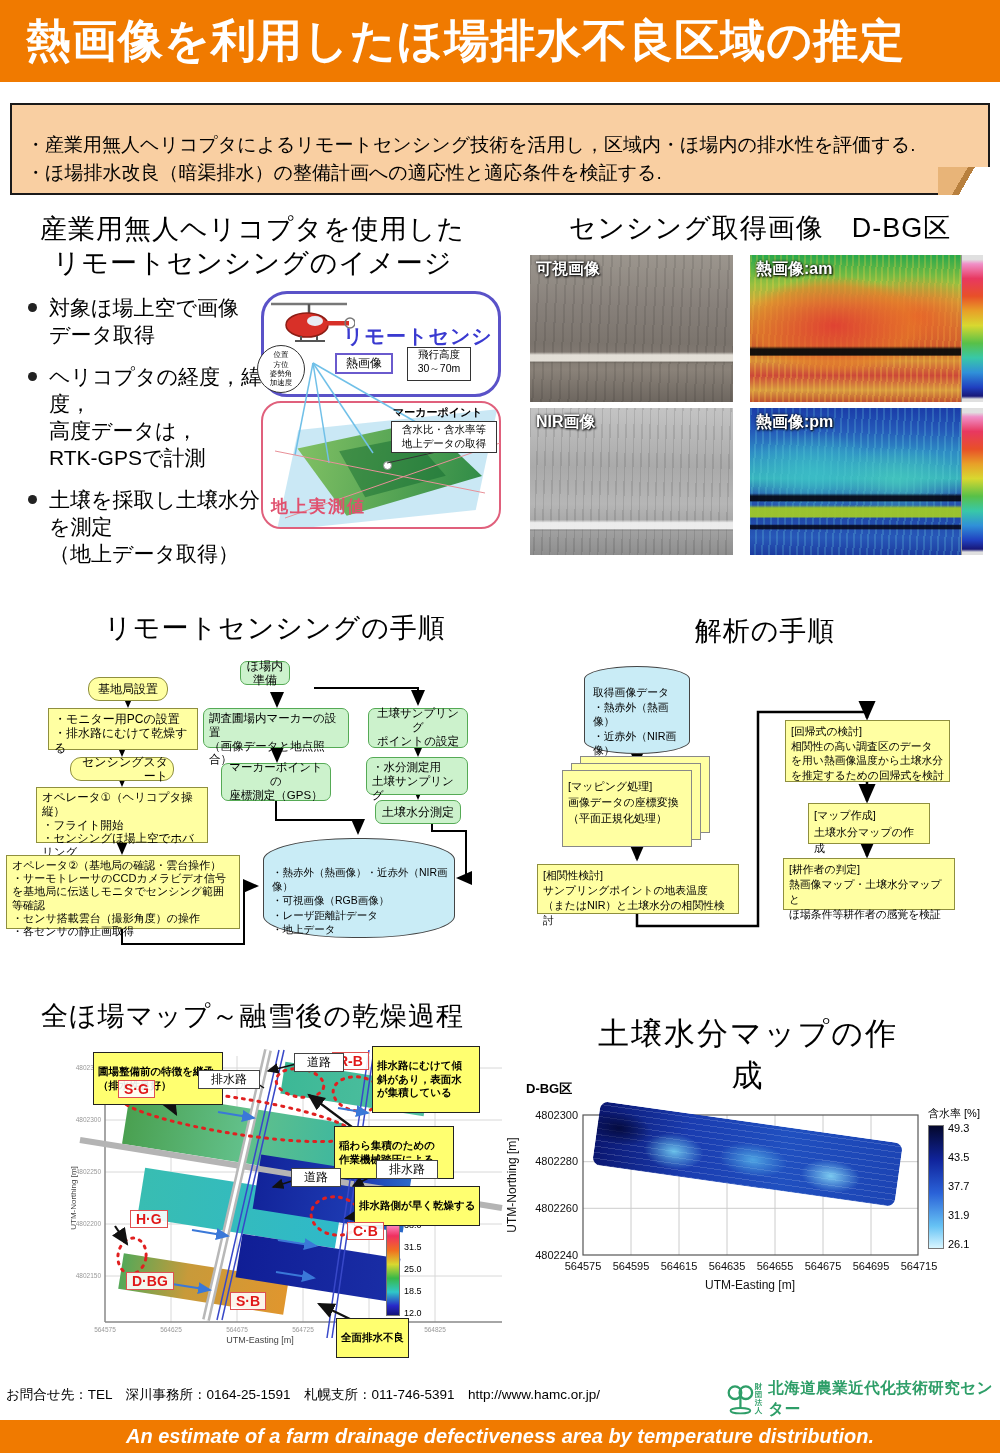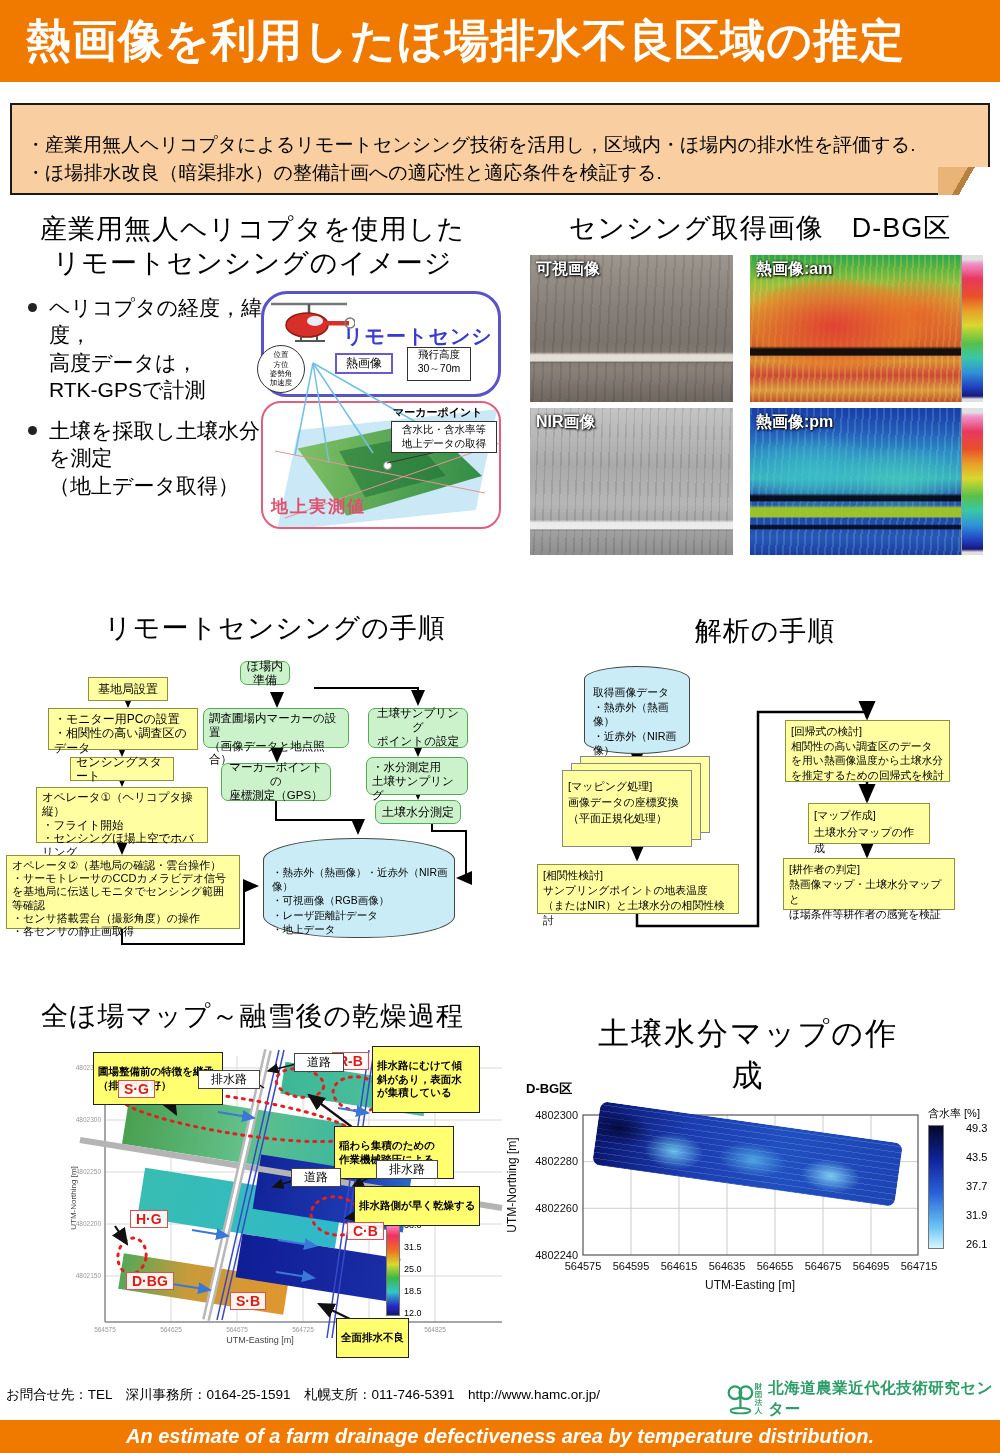--- a/index.html
+++ b/index.html
@@ -28,21 +28,21 @@
 .bul .tx{font-size:21px;line-height:1.3}
 
 
 .bluebox{left:6px;top:8px;width:240px;height:106px;border:3px solid #5a52c8;border-radius:26px;background:#fff}
 .redbox{left:6px;top:118px;width:240px;height:128px;border:2.5px solid #e0607c;border-radius:20px;background:#fff;overflow:hidden}
 .smbox{border:1.5px solid #333;background:#fff;text-align:center}
 .circle{border:1.5px solid #333;border-radius:50%;background:#fff;display:flex;align-items:center;justify-content:center;text-align:center}
 
 
 .ybox{background:#FFFFA2;border:1px solid #8f8f3e;font-size:12px;line-height:1.2;padding:3px 5px}
-.ybox.r{border-radius:0;text-align:left;display:flex;align-items:center;justify-content:center}
+.ybox.r{border-radius:11px;text-align:right;display:flex;align-items:center;justify-content:center}
 .gbox{background:#CCF2CC;border:1px solid #55aa55;font-size:12px;line-height:1.2;padding:3px 5px;border-radius:7px}
 .gbox.c{text-align:center;display:flex;align-items:center;justify-content:center}
 .cyl{background:#C9ECF6;border:1.5px solid #444;border-radius:90px/22px}
 .cyl .ct{position:absolute;left:8px;right:4px;font-size:10.5px;line-height:1.35}
 .docsheet{position:absolute;background:#FFFFA2;border:1px solid #888}
 
 
 .callout{position:absolute;background:#FFFF70;border:1px solid #222;font-weight:bold;font-size:10.5px;line-height:1.3;padding:12px 4px;z-index:6}
 .fldlab{position:absolute;background:rgba(255,255,255,.9);border:1.5px solid #e05050;color:#e01818;font-weight:bold;font-size:14px;padding:0 5px;z-index:6}
 .roadlab{position:absolute;background:#fff;border:1px solid #444;font-size:12px;padding:0 12px;z-index:6}
@@ -74,20 +74,25 @@
   <div class="abs intro">
     <div>・産業用無人ヘリコプタによるリモートセンシング技術を活用し，区域内・ほ場内の排水性を評価する.</div>
     <div>・ほ場排水改良（暗渠排水）の整備計画への適応性と適応条件を検証する.</div>
     <div class="abs fold"></div>
   </div>
 
   <div class="abs h2 pre" style="left:35px;top:213px;width:435px">産業用無人ヘリコプタを使用した
 リモートセンシングのイメージ</div>
 
   <div class="abs" style="left:28px;top:294px;width:240px">
+    <div class="bul">
+      <span class="dot"></span>
+      <span class="tx pre">対象ほ場上空で画像
+データ取得</span>
+    </div>
     <div class="bul">
       <span class="dot"></span>
       <span class="tx pre">ヘリコプタの経度，緯度，
 高度データは，
 RTK-GPSで計測</span>
     </div>
     <div class="bul">
       <span class="dot"></span>
       <span class="tx pre">土壌を採取し土壌水分
 を測定
@@ -200,21 +205,21 @@
       <polyline points="314,28 418,28 418,44" fill="none" stroke="#000" stroke-width="2" marker-end="url(#mk)"></polyline>
       <line x1="277" y1="88" x2="277" y2="101" stroke="#000" stroke-width="2" marker-end="url(#mk)"></line>
       <polyline points="276,141 276,160 358,160 358,173" fill="none" stroke="#000" stroke-width="2" marker-end="url(#mk)"></polyline>
       <line x1="418" y1="88" x2="418" y2="95" stroke="#000" stroke-width="2" marker-end="url(#mk)"></line>
       <line x1="418" y1="135" x2="418" y2="138" stroke="#000" stroke-width="2" marker-end="url(#mk)"></line>
       <polyline points="432,164 432,171 466,171 466,218 458,218" fill="none" stroke="#000" stroke-width="2" marker-end="url(#mk)"></polyline>
     </svg>
 
     <div class="abs ybox r" style="left:88px;top:17px;width:80px;height:24px">基地局設置</div>
     <div class="abs ybox pre" style="left:48px;top:48px;width:150px;height:42px">・モニター用PCの設置
-・相関性の高い調査区のデータ</div>
+・排水路にむけて乾燥する</div>
     <div class="abs ybox r" style="left:70px;top:97px;width:104px;height:24px">センシングスタート</div>
     <div class="abs ybox pre" style="left:36px;top:127px;width:172px;height:56px;font-size:11.5px">オペレータ①（ヘリコプタ操縦）
 ・フライト開始
 ・センシングほ場上空でホバリング
 ・ほ場移動</div>
     <div class="abs ybox pre" style="left:6px;top:195px;width:234px;height:74px;font-size:11px">オペレータ②（基地局の確認・雲台操作）
 ・サーモトレーサのCCDカメラビデオ信号を基地局に伝送しモニタでセンシング範囲等確認
 ・センサ搭載雲台（撮影角度）の操作
 ・各センサの静止画取得</div>
 
@@ -471,21 +476,21 @@
     <div class="mtick" style="left:232px;top:160px;width:46px;text-align:center">564655</div>
     <div class="mtick" style="left:280px;top:160px;width:46px;text-align:center">564675</div>
     <div class="mtick" style="left:328px;top:160px;width:46px;text-align:center">564695</div>
     <div class="mtick" style="left:376px;top:160px;width:46px;text-align:center">564715</div>
 
     <div class="axname" style="left:155px;top:178px;width:150px">UTM-Easting [m]</div>
     <div class="axname" style="left:-78px;top:78px;width:140px;transform:rotate(-90deg)">UTM-Northing [m]</div>
 
     <div class="abs" style="left:408px;top:6px;width:70px">
       <div style="font-size:11px">含水率 [%]</div>
-      <div style="display:flex;gap:22px;margin-top:4px">
+      <div style="display:flex;gap:4px;margin-top:4px">
         <div class="leg-bar" style="width:16px;height:124px;background:linear-gradient(to bottom,#04082c 0%,#10249c 28%,#2a62d8 55%,#66c2f4 82%,#d8f6ff 100%)"></div>
         <div class="leg-ticks" style="height:128px;margin-top:-3px;font-size:11px">
           <span>49.3</span>
           <span>43.5</span>
           <span>37.7</span>
           <span>31.9</span>
           <span>26.1</span>
         </div>
       </div>
     </div>

